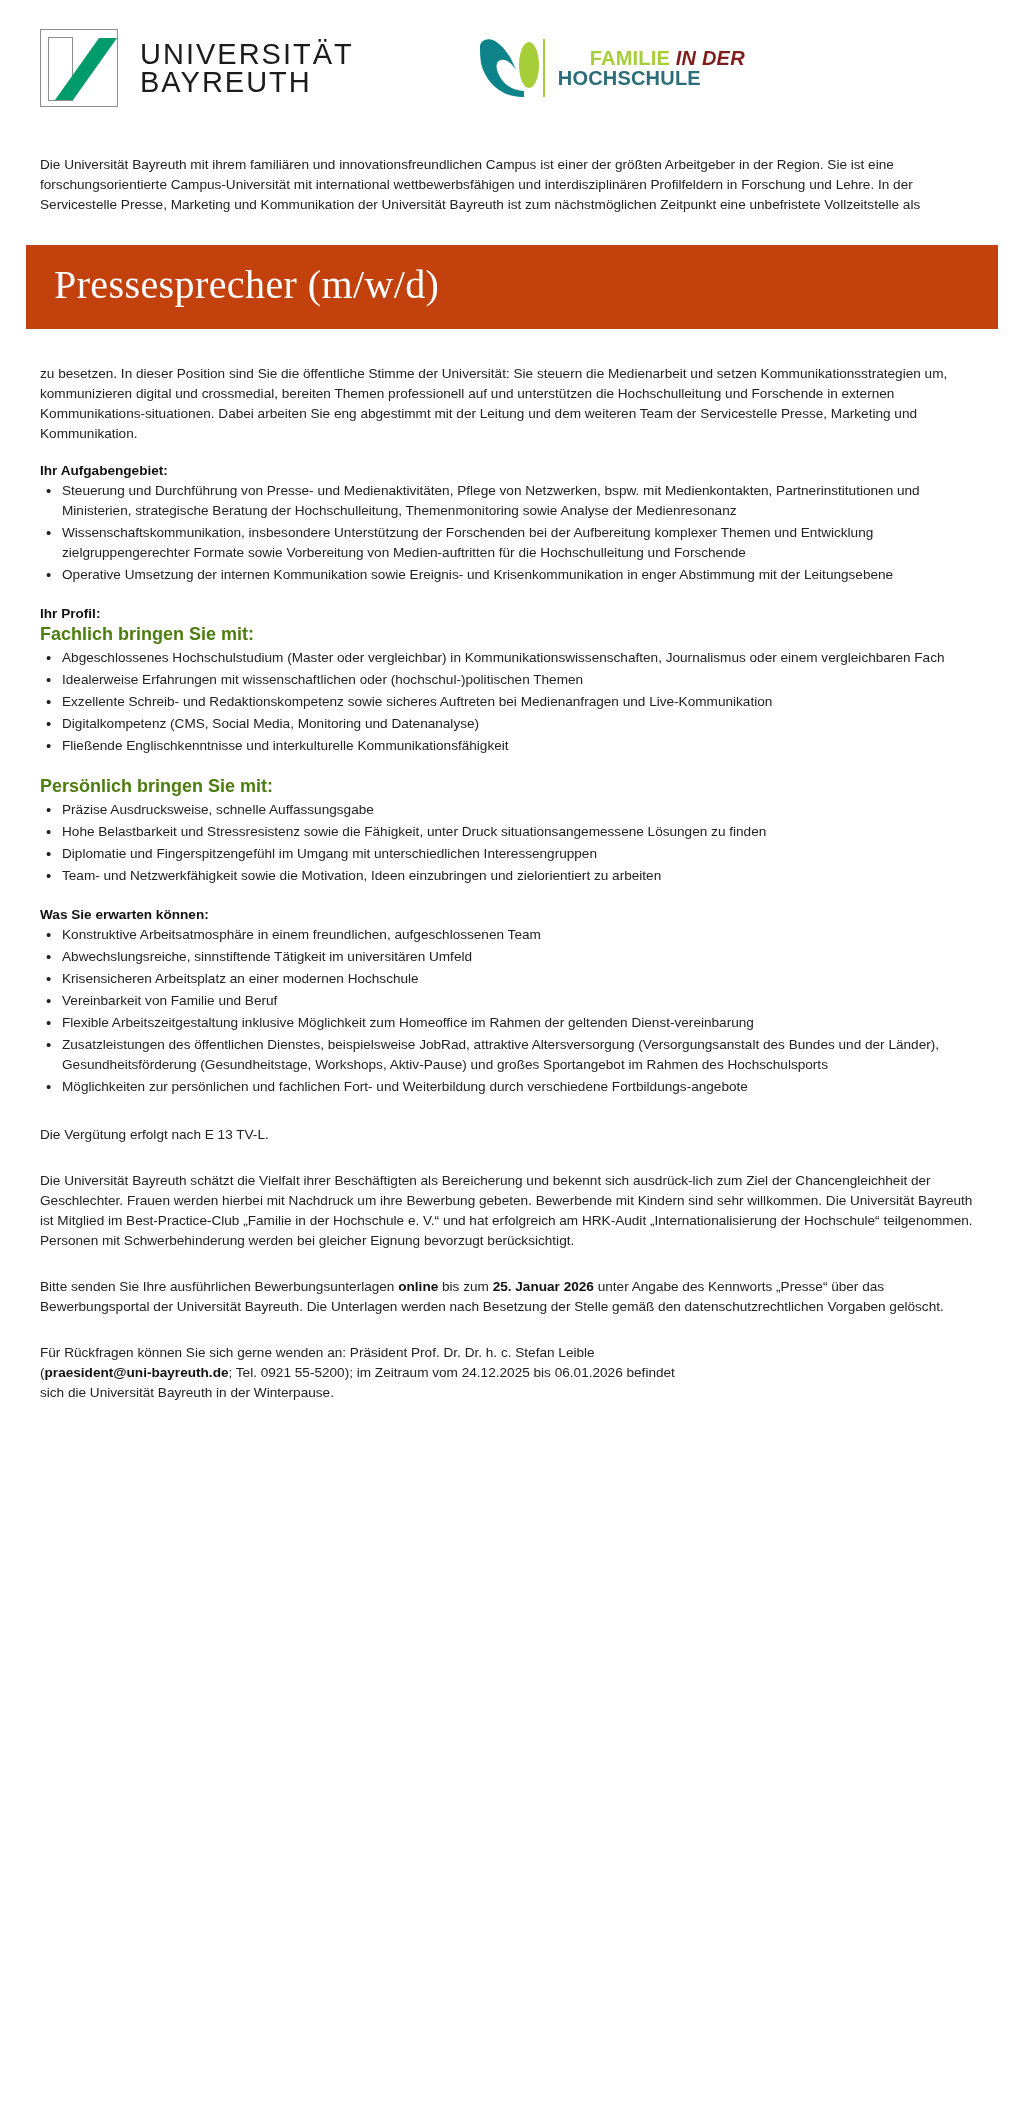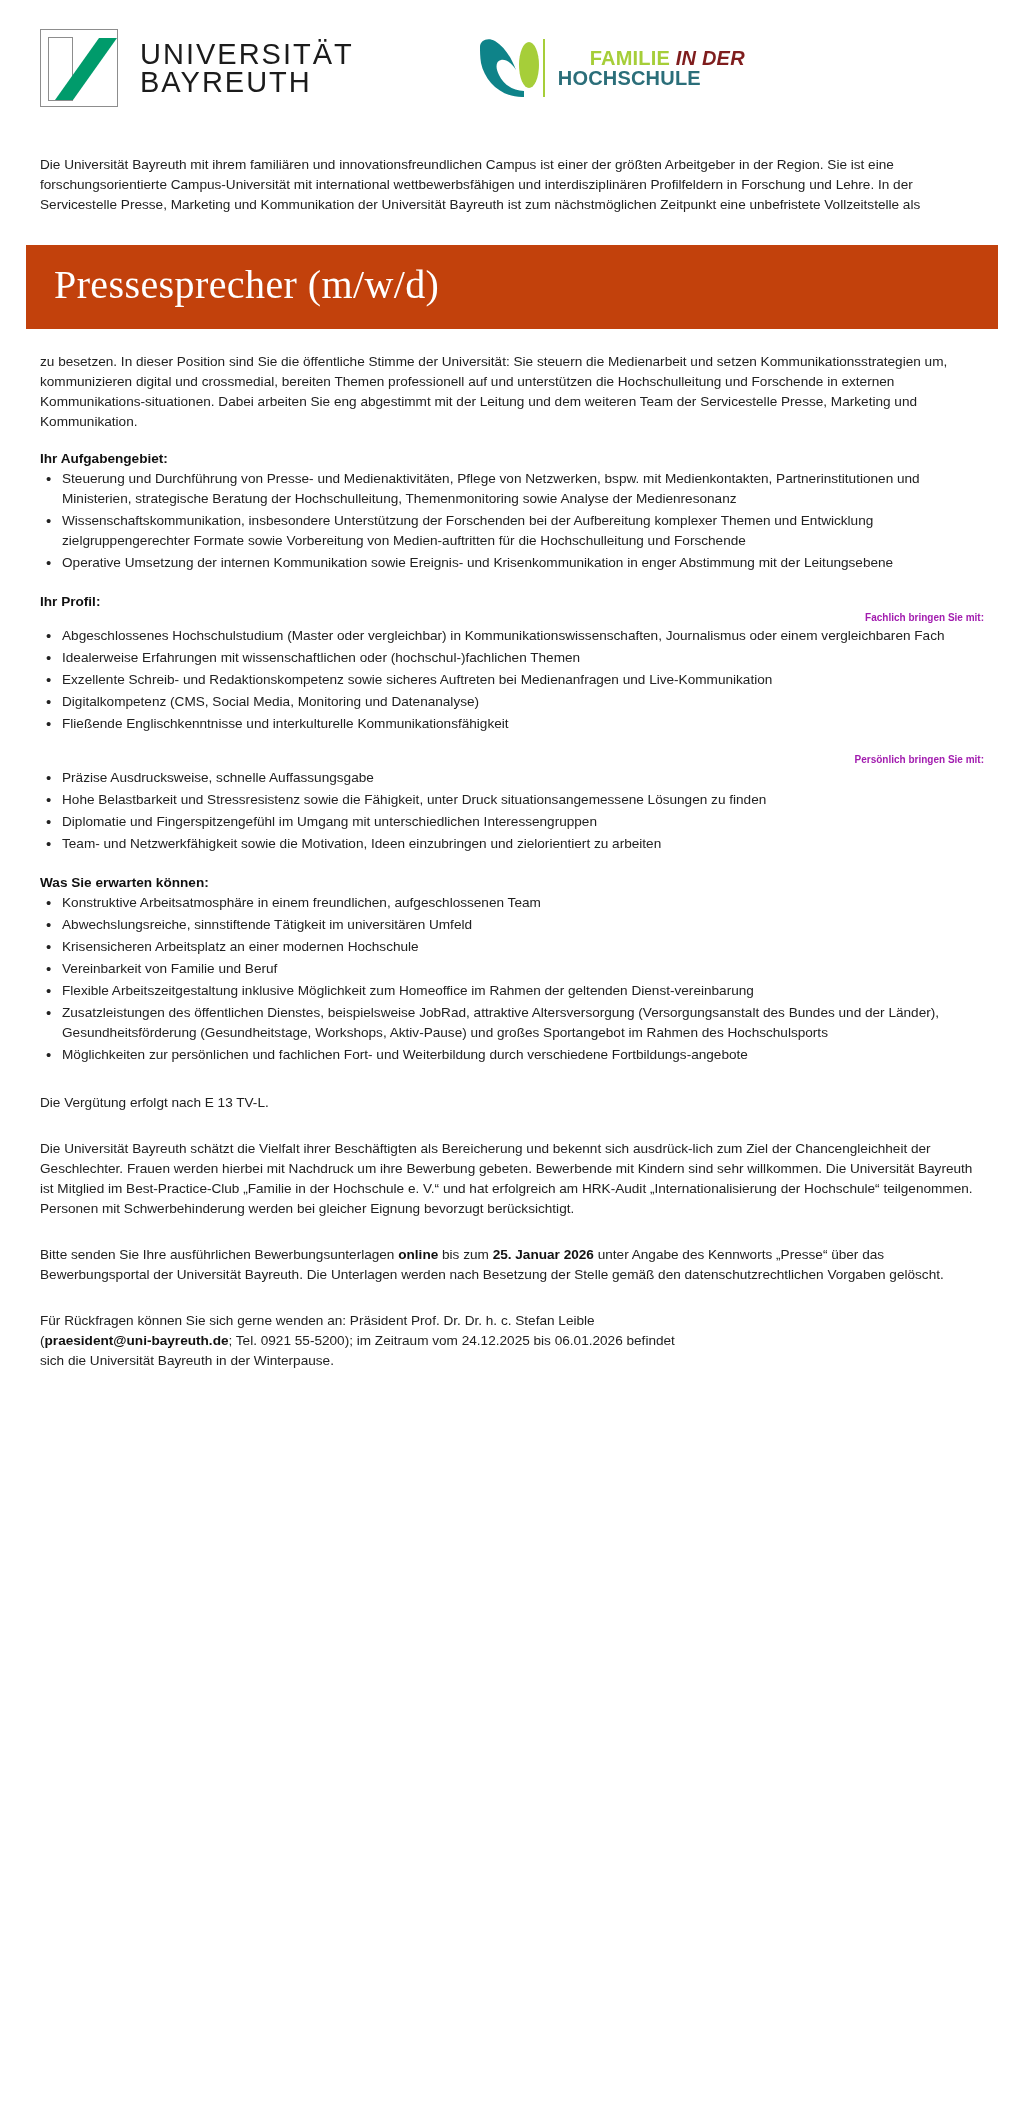--- a/index.html
+++ b/index.html
@@ -79,21 +79,21 @@
     line-height: 1.02;
     letter-spacing: 0.2px;
   }
   .fidh-l1 { font-size: 20px; font-weight: 700; }
   .fidh-l1 .hl { color: #a6ce39; margin-left: 32px; }
   .fidh-l1 .dk { color: #7f1d1d; font-style: italic; }
   .fidh-l2 { font-size: 20px; font-weight: 700; color: #2b6e79; }
 
   
   .body-wrap {
-    padding: 4px 40px;
+    padding: 16px 40px;
   }
   p.para {
     font-size: 13.6px;
     line-height: 1.47;
     color: #222;
     margin: 0 0 0 0;
     text-align: left;
   }
   .gap-md { height: 19px; }
   .gap-lg { height: 26px; }
@@ -120,25 +120,24 @@
   }
 
   
   h2.sec {
     font-size: 13.6px;
     font-weight: 700;
     color: #111;
     margin: 0 0 3px 0;
   }
   h3.subsec {
-    font-size: 10px;
+    font-size: 18px;
     font-weight: 700;
-    color: #a21caf;
+    color: #4d7c0f;
     margin: 0 0 3px 0;
-    text-align: right;
   }
   ul.bullets {
     list-style: none;
     margin: 0;
     padding: 0;
   }
   ul.bullets > li {
     position: relative;
     padding-left: 22px;
     font-size: 13.6px;
@@ -212,21 +211,21 @@
       <li>Steuerung und Durchführung von Presse- und Medienaktivitäten, Pflege von Netzwerken, bspw. mit Medienkontakten, Partnerinstitutionen und Ministerien, strategische Beratung der Hochschulleitung, Themenmonitoring sowie Analyse der Medienresonanz</li>
       <li>Wissenschaftskommunikation, insbesondere Unterstützung der Forschenden bei der Aufbereitung komplexer Themen und Entwicklung zielgruppengerechter Formate sowie Vorbereitung von Medien-auftritten für die Hochschulleitung und Forschende</li>
       <li>Operative Umsetzung der internen Kommunikation sowie Ereignis- und Krisenkommunikation in enger Abstimmung mit der Leitungsebene</li>
     </ul>
 
     <div class="gap-md"></div>
     <h2 class="sec">Ihr Profil:</h2>
     <h3 class="subsec">Fachlich bringen Sie mit:</h3>
     <ul class="bullets">
       <li>Abgeschlossenes Hochschulstudium (Master oder vergleichbar) in Kommunikationswissenschaften, Journalismus oder einem vergleichbaren Fach</li>
-      <li>Idealerweise Erfahrungen mit wissenschaftlichen oder (hochschul-)fachlichen Themen</li>
+      <li>Idealerweise Erfahrungen mit wissenschaftlichen oder (hochschul-)politischen Themen</li>
       <li>Exzellente Schreib- und Redaktionskompetenz sowie sicheres Auftreten bei Medienanfragen und Live-Kommunikation</li>
       <li>Digitalkompetenz (CMS, Social Media, Monitoring und Datenanalyse)</li>
       <li>Fließende Englischkenntnisse und interkulturelle Kommunikationsfähigkeit</li>
     </ul>
 
     <div class="gap-md"></div>
     <h3 class="subsec">Persönlich bringen Sie mit:</h3>
     <ul class="bullets">
       <li>Präzise Ausdrucksweise, schnelle Auffassungsgabe</li>
       <li>Hohe Belastbarkeit und Stressresistenz sowie die Fähigkeit, unter Druck situationsangemessene Lösungen zu finden</li>

